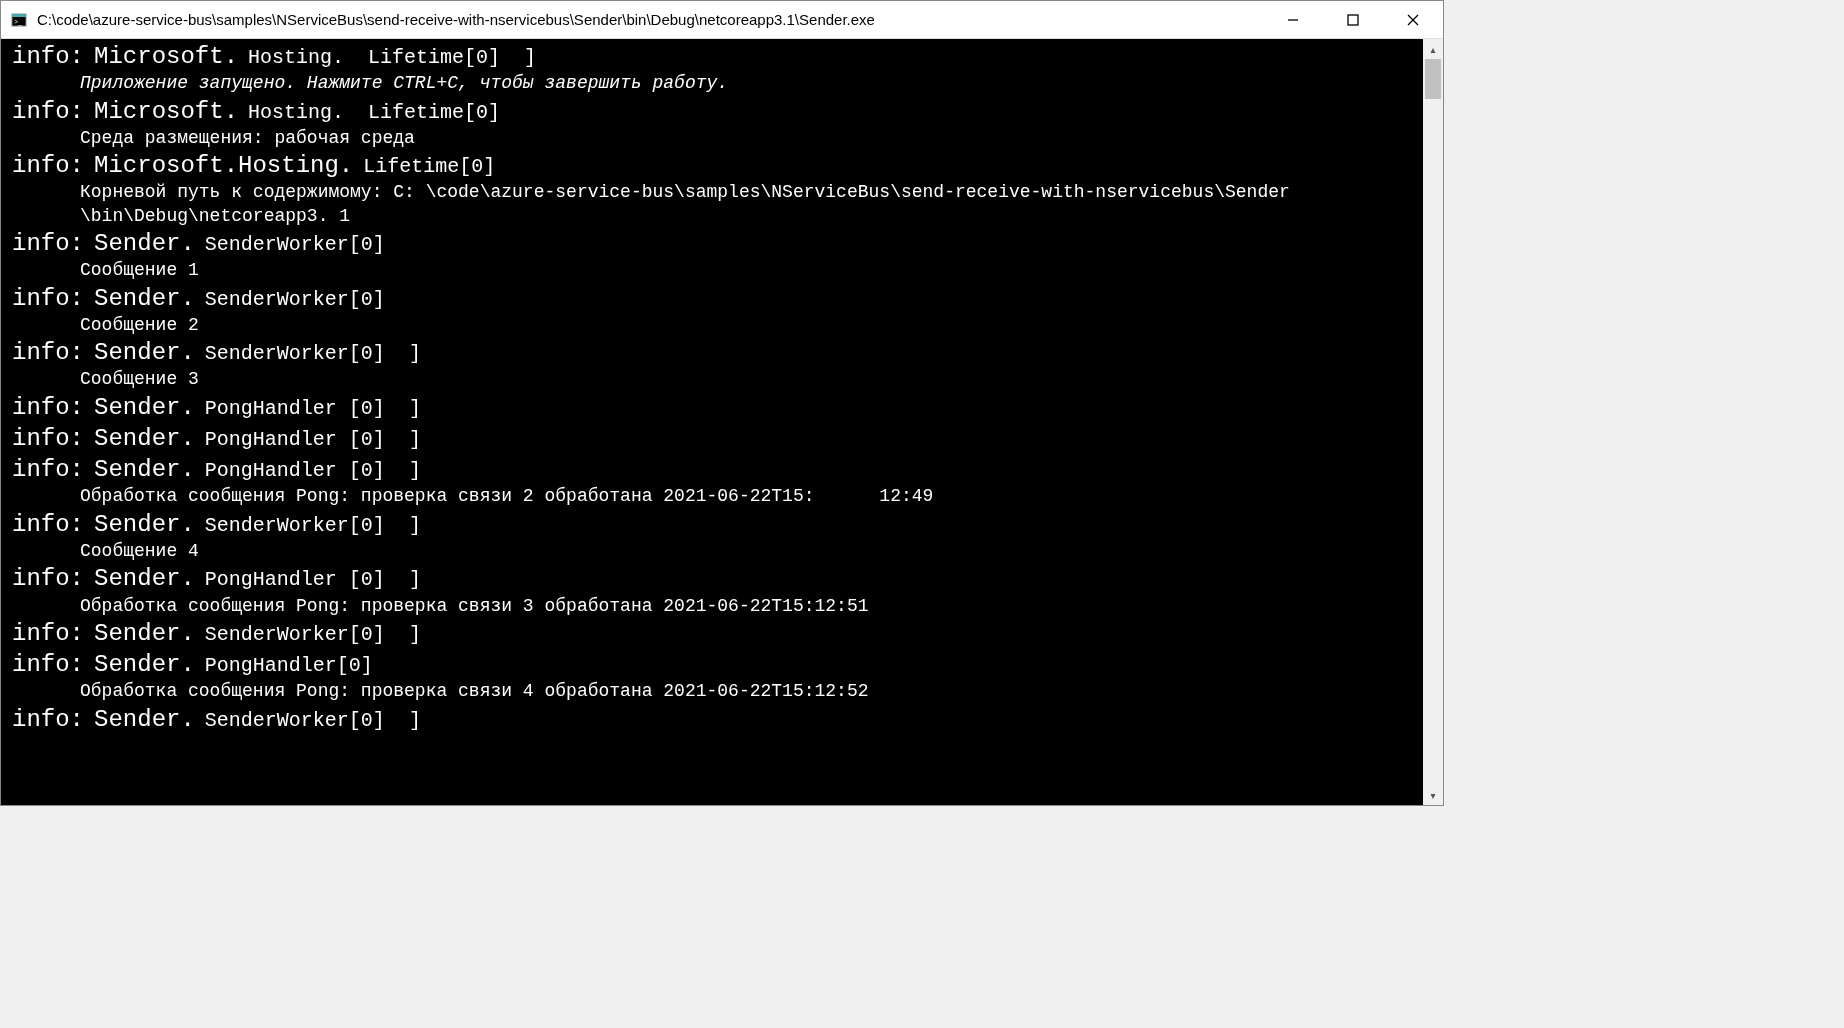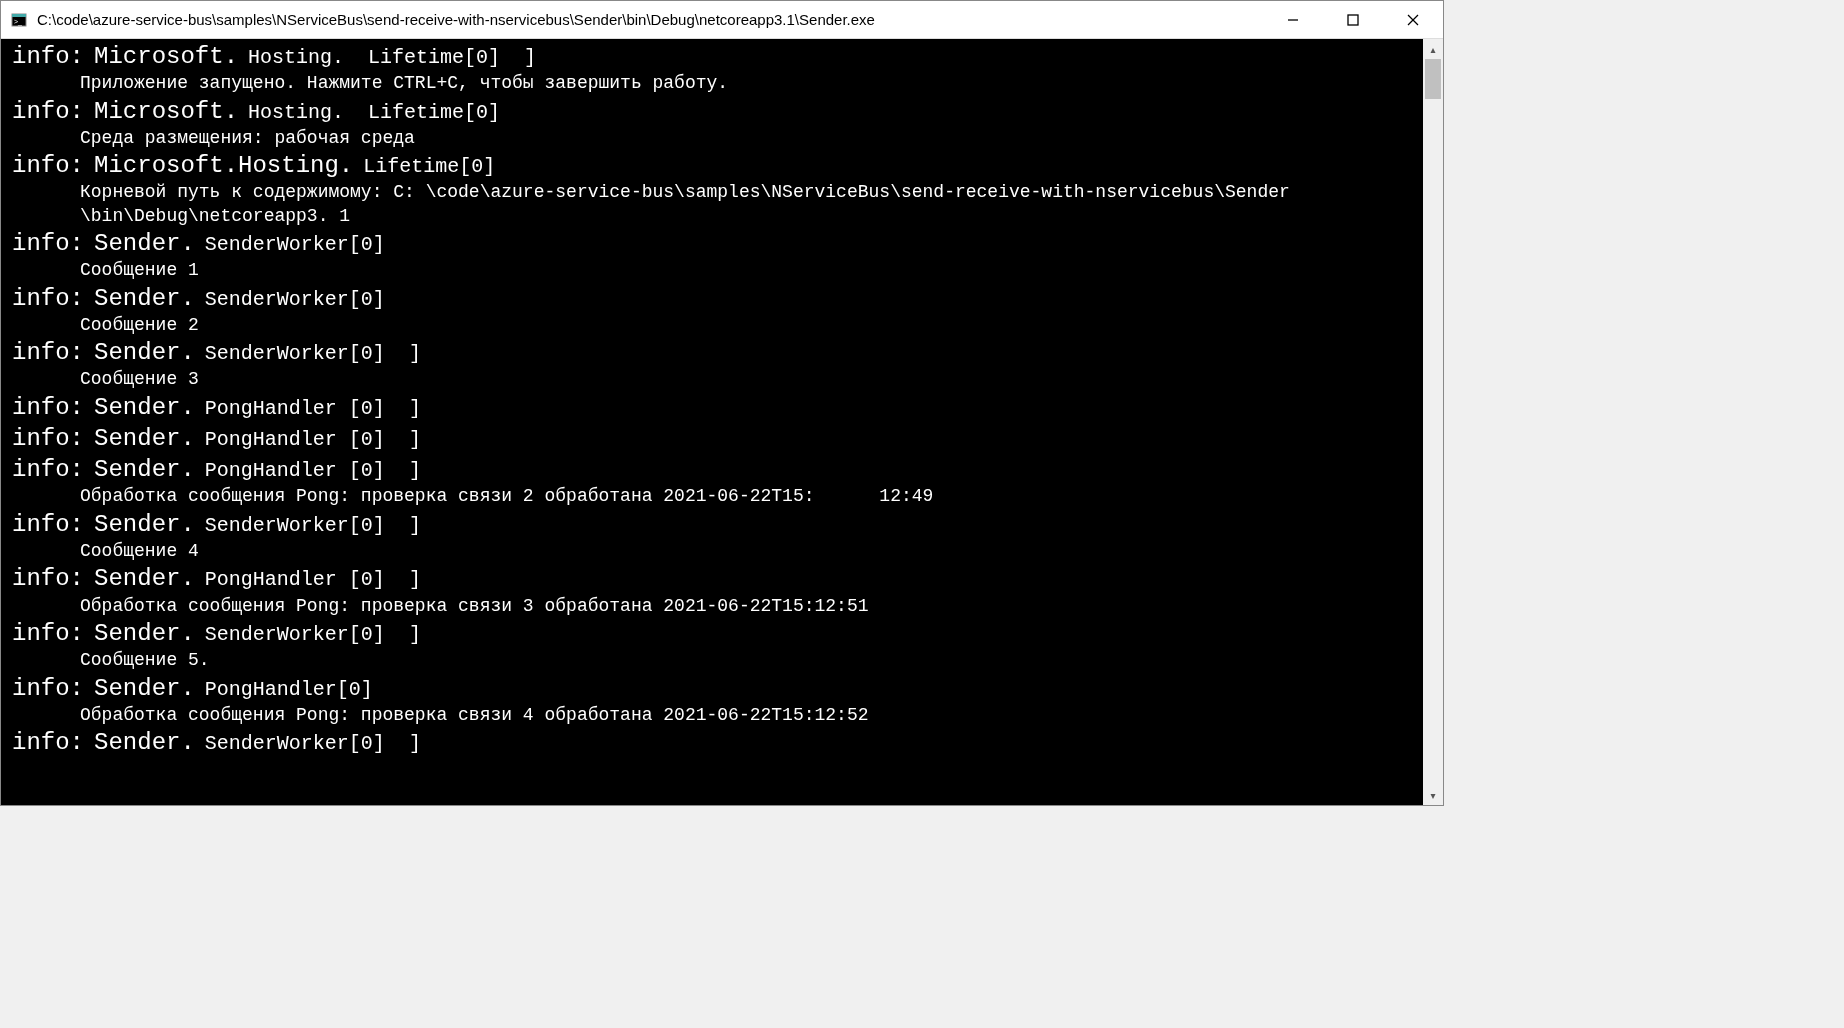--- a/index.html
+++ b/index.html
@@ -173,21 +173,21 @@
   </div>
 
   <div class="console-wrapper">
     <div class="console" id="console-output">
         <div class="log-entry">
           <div class="log-header">
             <span class="log-level big-source">info:</span>
             <span class="log-source big-source">Microsoft.</span>
             <span class="log-suffix" style="white-space: pre;">Hosting.  Lifetime[0]  ]</span>
           </div>
-          <div class="log-message" style="white-space: pre-wrap;">Приложение запущено. Нажмите CTRL+C, чтобы завершить работу.</div>
+          <div class="log-message" style="white-space: pre-wrap; font-style: italic;">Приложение запущено. Нажмите CTRL+C, чтобы завершить работу.</div>
         </div>
         <div class="log-entry">
           <div class="log-header">
             <span class="log-level big-source">info:</span>
             <span class="log-source big-source">Microsoft.</span>
             <span class="log-suffix" style="white-space: pre; text-align: center;">Hosting.  Lifetime[0]</span>
           </div>
           <div class="log-message" style="white-space: pre-wrap;">Среда размещения: рабочая среда</div>
         </div>
         <div class="log-entry">
@@ -259,21 +259,20 @@
             <span class="log-suffix" style="white-space: pre;">PongHandler [0]  ]</span>
           </div>
           <div class="log-message" style="white-space: pre-wrap;">Обработка сообщения Pong: проверка связи 3 обработана 2021-06-22T15:12:51</div>
         </div>
         <div class="log-entry">
           <div class="log-header">
             <span class="log-level big-source">info:</span>
             <span class="log-source big-source">Sender.</span>
             <span class="log-suffix" style="white-space: pre;">SenderWorker[0]  ]</span>
           </div>
-          <div class="log-message" style="white-space: pre-wrap;">Сообщение 5.</div>
         </div>
         <div class="log-entry">
           <div class="log-header">
             <span class="log-level big-source">info:</span>
             <span class="log-source big-source">Sender.</span>
             <span class="log-suffix" style="white-space: pre;">PongHandler[0]</span>
           </div>
           <div class="log-message" style="white-space: pre-wrap;">Обработка сообщения Pong: проверка связи 4 обработана 2021-06-22T15:12:52</div>
         </div>
         <div class="log-entry">

